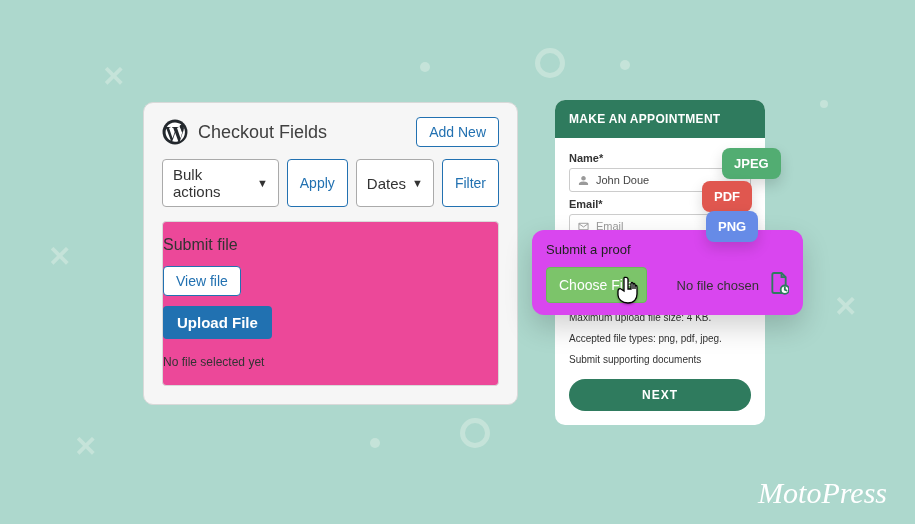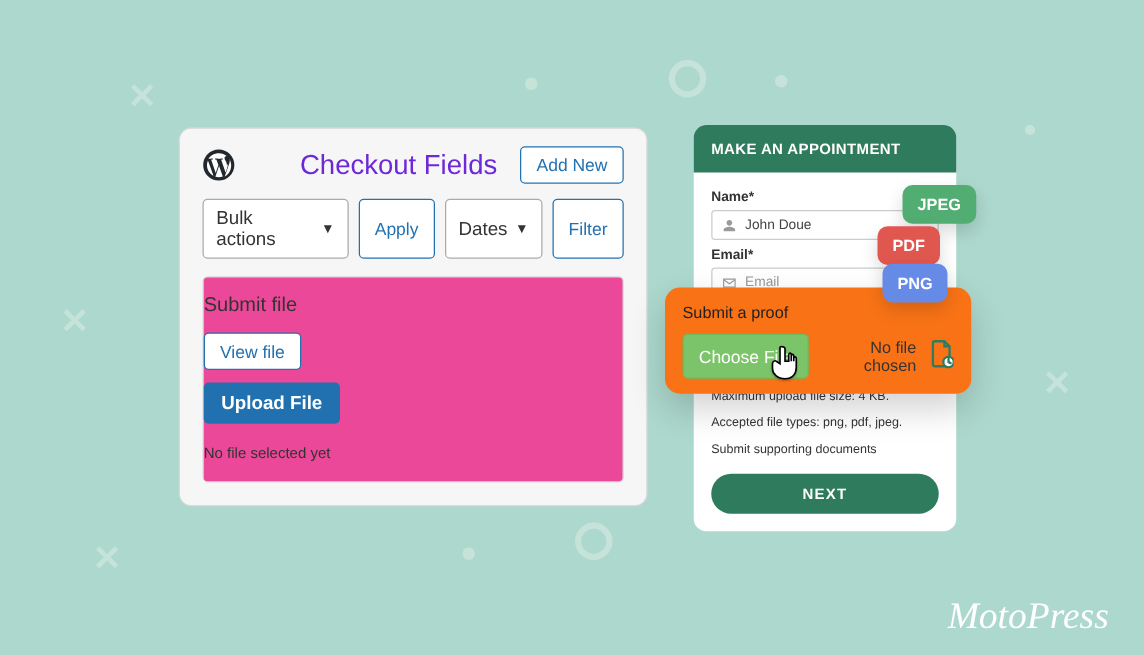--- a/index.html
+++ b/index.html
@@ -19,21 +19,21 @@
   
   .admin-panel {
     position: absolute; left: 143px; top: 102px;
     width: 375px; background: #f6f6f6;
     border: 1px solid #d9d9d9; border-radius: 10px;
     padding: 14px 18px 18px;
   }
   .admin-header { display: flex; align-items: center; justify-content: space-between; margin-bottom: 12px; }
   .admin-title-wrap { display: flex; align-items: center; gap: 10px; }
   .wp-logo { width: 26px; height: 26px; }
-  .admin-title { font-size: 22px; font-weight: 500; color: #6d28d9; margin-left: 42px; }
+  .admin-title { font-size: 18px; font-weight: 500; color: #404040; }
   .btn-outline {
     border: 1.5px solid #2271b1; color: #2271b1; background: #fff;
     border-radius: 4px; padding: 6px 12px; font-size: 14px; font-weight: 500;
     cursor: pointer;
   }
   .toolbar-row { display: flex; gap: 8px; margin-bottom: 14px; }
   .select-like {
     display: flex; align-items: center; gap: 6px;
     border: 1px solid #aaa; background: #fff; color: #333;
     border-radius: 4px; padding: 6px 10px; font-size: 15px; cursor: pointer;
@@ -78,21 +78,21 @@
   .helper { font-size: 10px; color: #333; margin-top: 6px; line-height: 1.5; }
   .next-btn {
     background: #2f7b5e; color: #fff; border: none; border-radius: 20px;
     width: 100%; padding: 9px 0; font-size: 12px; font-weight: 700;
     letter-spacing: 1px; margin-top: 12px; cursor: pointer;
   }
 
   
   .proof-card {
     position: absolute; left: 532px; top: 230px;
-    width: 245px; background: #f97316; border-radius: 12px;
+    width: 271px; background: #d946ef; border-radius: 12px;
     box-shadow: 0 12px 28px rgba(0,0,0,0.18);
     padding: 12px 14px; z-index: 6;
   }
   .proof-title { font-size: 13px; color: #222; margin-bottom: 10px; }
   .proof-row { display: flex; align-items: center; gap: 10px; }
   .choose-btn {
     background: #7cc46a; color: #fff; border: 1px solid #6bb95a;
     border-radius: 4px; padding: 9px 12px; font-size: 14px; font-weight: 500;
     cursor: pointer; position: relative;
   }

